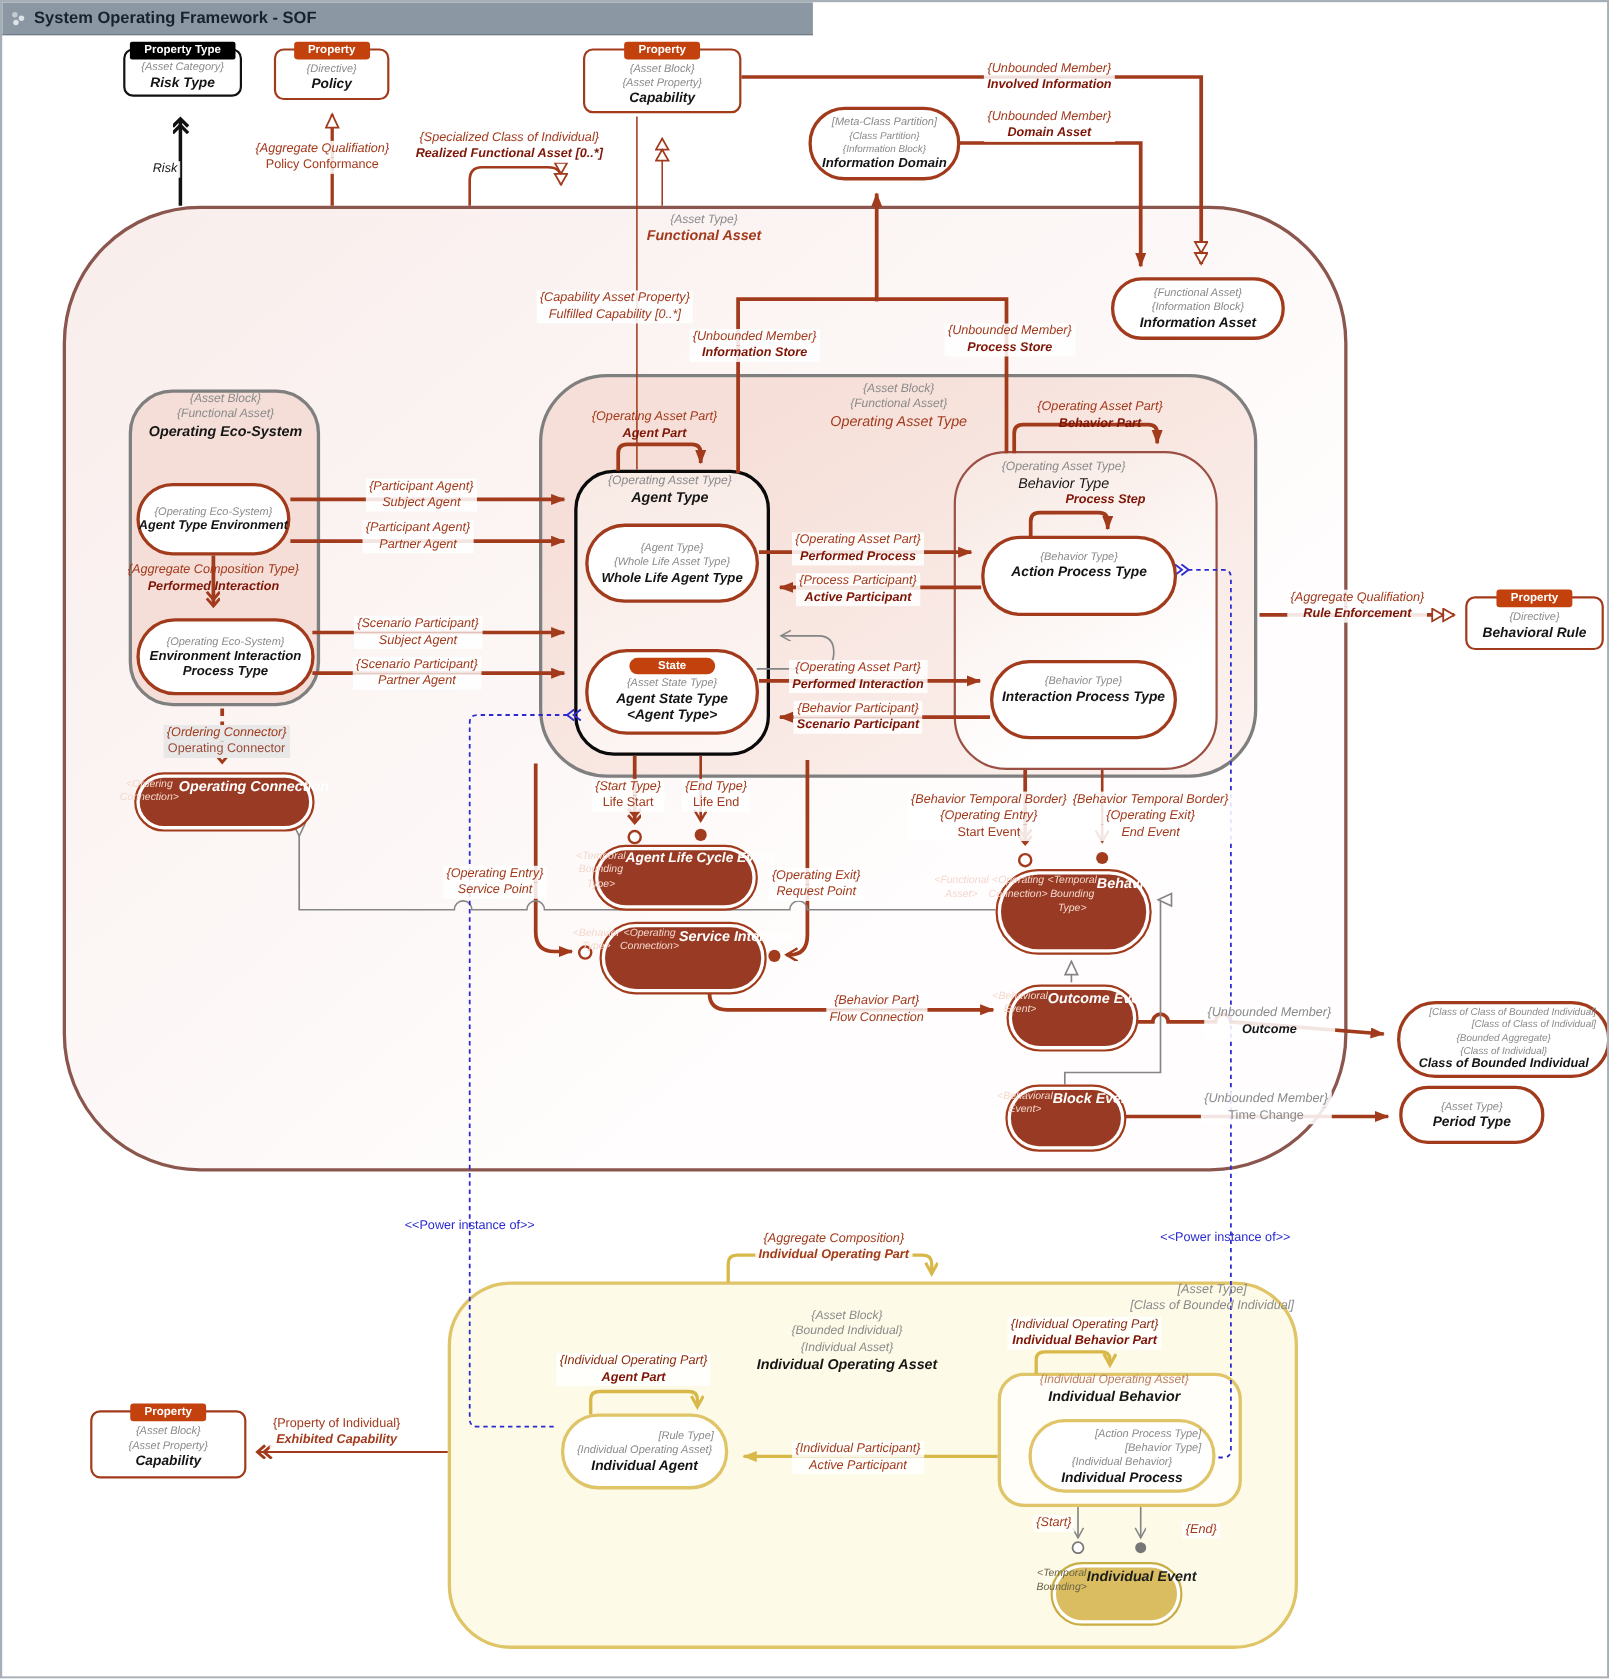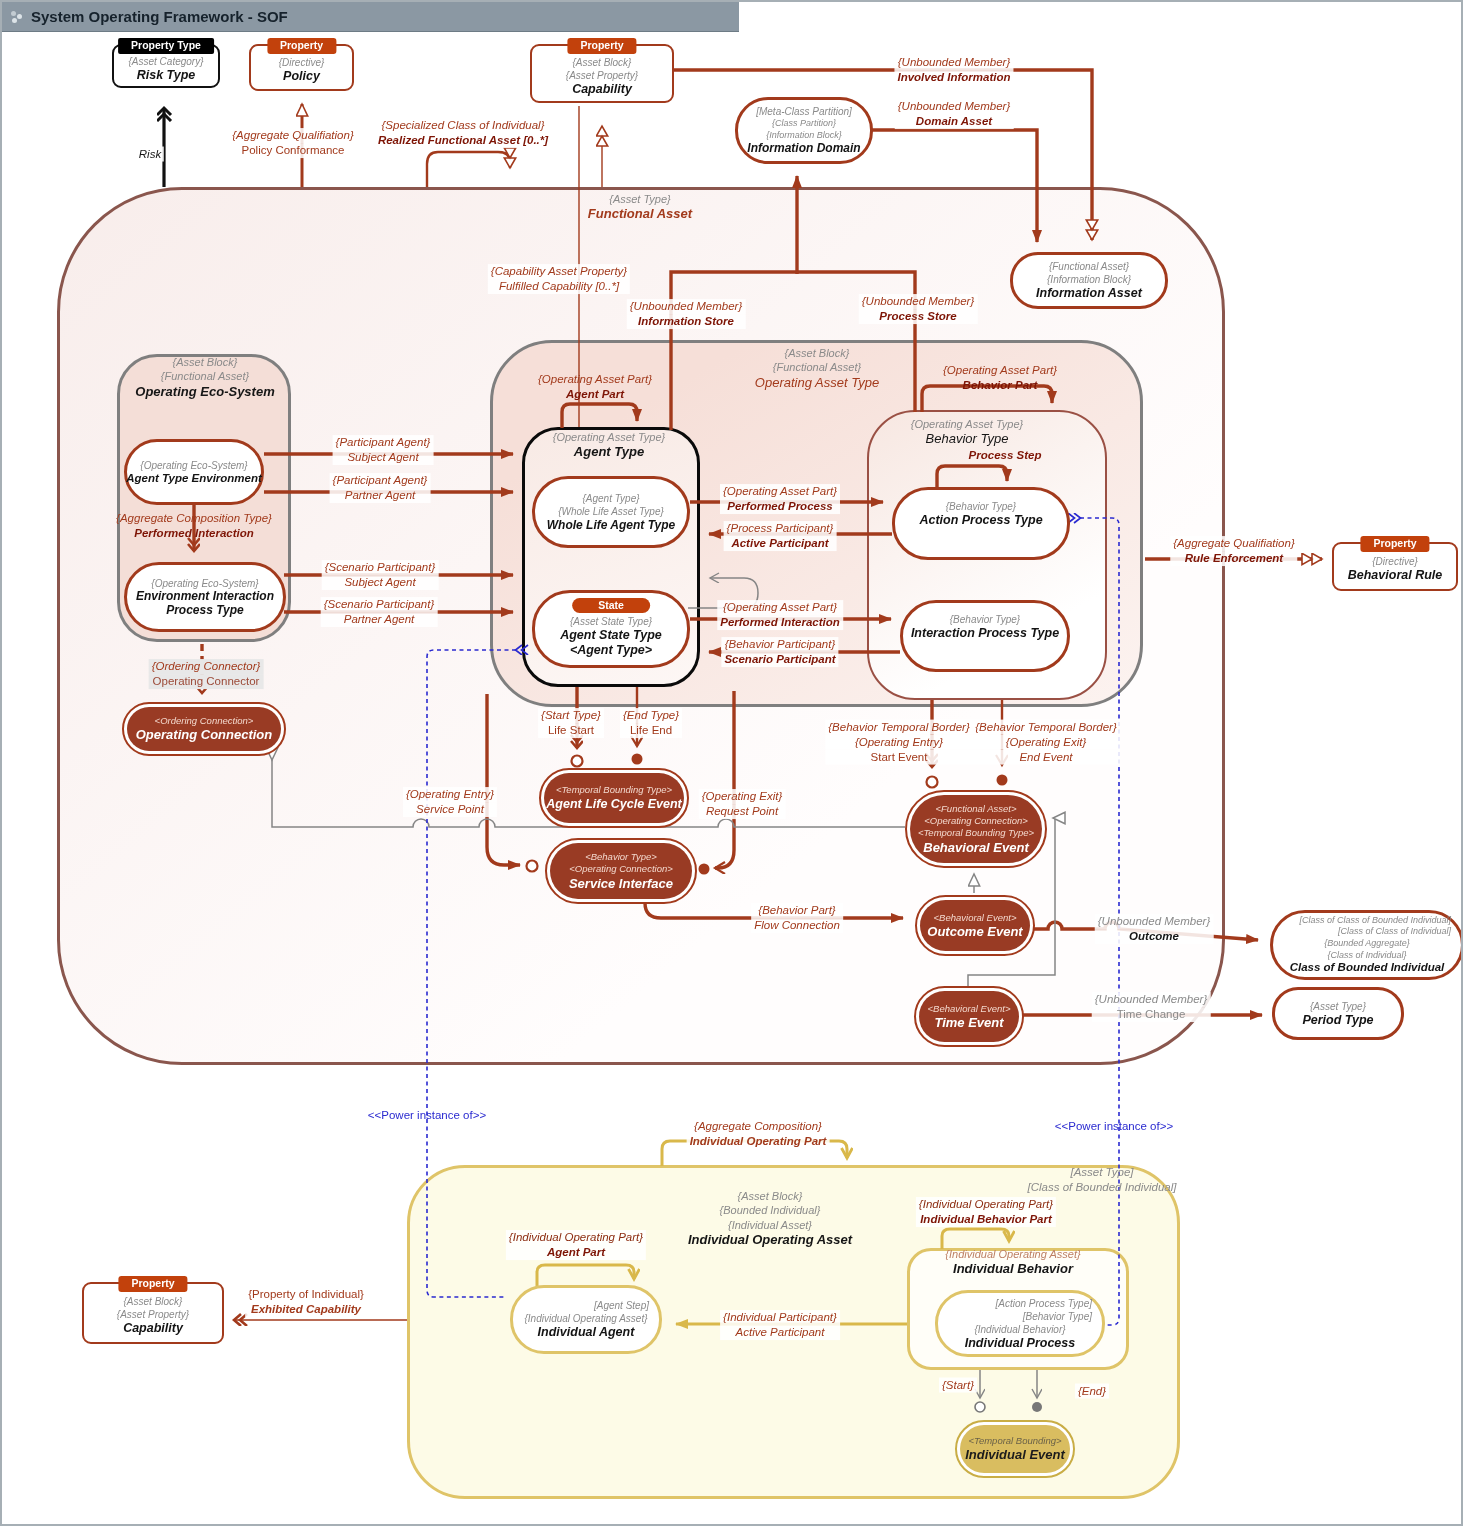--- a/index.html
+++ b/index.html
@@ -24,21 +24,21 @@
   .oval.gold{border-color:var(--gold);}
   .st{font-size:10px;color:var(--gray);font-style:italic;line-height:1.3;}
   .nm{font-size:12.5px;font-weight:bold;font-style:italic;color:#141414;line-height:1.2;white-space:nowrap;}
   .ra{align-self:flex-end;padding-right:10px;}
   .propbox{border:2px solid var(--red);border-radius:9px;background:#fff;z-index:30;display:flex;flex-direction:column;align-items:center;justify-content:center;text-align:center;padding-top:5px;}
   .propbox.blk{border-color:#111;}
   .chip{position:absolute;top:-8px;left:50%;transform:translateX(-50%);background:#c2410c;color:#fff;font-weight:bold;font-size:10.5px;line-height:1.5;padding:0 13px;border-radius:3px;white-space:nowrap;}
   .chip.black{background:#000;border-radius:2px;}
   .schip{position:absolute;top:5px;left:50%;transform:translateX(-50%);background:#c2410c;color:#fff;font-weight:bold;font-size:10.5px;line-height:1.45;padding:0 26px;border-radius:8px;}
   .pill{border:2px solid var(--red);border-radius:44px;background:#fff;padding:3px;z-index:30;}
-  .pill-in{height:100%;border-radius:38px;background:var(--pill);color:#fff;display:flex;flex-direction:column;justify-content:center;align-items:center;text-align:center;}
+  .pill-in{height:100%;border-radius:38px;background:var(--pill);color:#fff;display:flex;flex-direction:row;justify-content:center;text-align:center;}
   .pst{font-size:9.5px;font-style:italic;color:#f3d8cd;line-height:1.3;}
   .pnm{font-size:13px;font-weight:bold;font-style:italic;line-height:1.2;white-space:nowrap;}
   .pill.gold{border-color:#c9ad45;}
   .pill.gold .pill-in{background:#d9bd60;color:#1c1c1c;}
   .pill.gold .pst{color:#6b6248;}
   .lbl{position:absolute;transform:translate(-50%,-50%);text-align:center;font-size:11.5px;font-style:italic;line-height:1.3;white-space:nowrap;z-index:40;}
   .lbl>div{padding:0 3px;}
   .lbl.bg>div{background:rgba(255,255,255,.87);}
   .lbl.gb>div{background:#e8e8e8;}
   .r{color:var(--red);}
@@ -275,21 +275,21 @@
   <div class="abs pill" style="left:913px;top:893px;width:120px;height:61px;">
     <div class="pill-in">
       <div class="pst">&lt;Behavioral Event&gt;</div>
       <div class="pnm">Outcome Event</div>
     </div>
   </div>
 
   <div class="abs pill" style="left:912px;top:984px;width:110px;height:61px;">
     <div class="pill-in">
       <div class="pst">&lt;Behavioral Event&gt;</div>
-      <div class="pnm">Time Event</div>
+      <div class="pnm">Block Event</div>
     </div>
   </div>
 
   <div class="abs oval node" style="left:1268px;top:908px;width:194px;height:70px;border-radius:35px;">
     <div class="st ra" style="font-size:9px;">[Class of Class of Bounded Individual]</div>
     <div class="st ra" style="font-size:9px;">[Class of Class of Individual]</div>
     <div class="st" style="font-size:9px;">{Bounded Aggregate}</div>
     <div class="st" style="font-size:9px;">{Class of Individual}</div>
     <div class="nm" style="font-size:11.5px;">Class of Bounded Individual</div>
   </div>
@@ -300,21 +300,21 @@
   </div>
 
   <div class="abs propbox node" style="left:80px;top:1280px;width:142px;height:62px;">
     <div class="chip">Property</div>
     <div class="st">{Asset Block}</div>
     <div class="st">{Asset Property}</div>
     <div class="nm">Capability</div>
   </div>
 
   <div class="abs oval gold node" style="left:508px;top:1283px;width:152px;height:69px;border-radius:34px;">
-    <div class="st ra">[Agent Step]</div>
+    <div class="st ra">[Rule Type]</div>
     <div class="st">{Individual Operating Asset}</div>
     <div class="nm">Individual Agent</div>
   </div>
 
   <div class="abs oval gold node" style="left:933px;top:1288px;width:170px;height:67px;border-radius:33px;">
     <div class="st ra">[Action Process Type]</div>
     <div class="st ra">[Behavior Type]</div>
     <div class="st">{Individual Behavior}</div>
     <div class="nm">Individual Process</div>
   </div>

